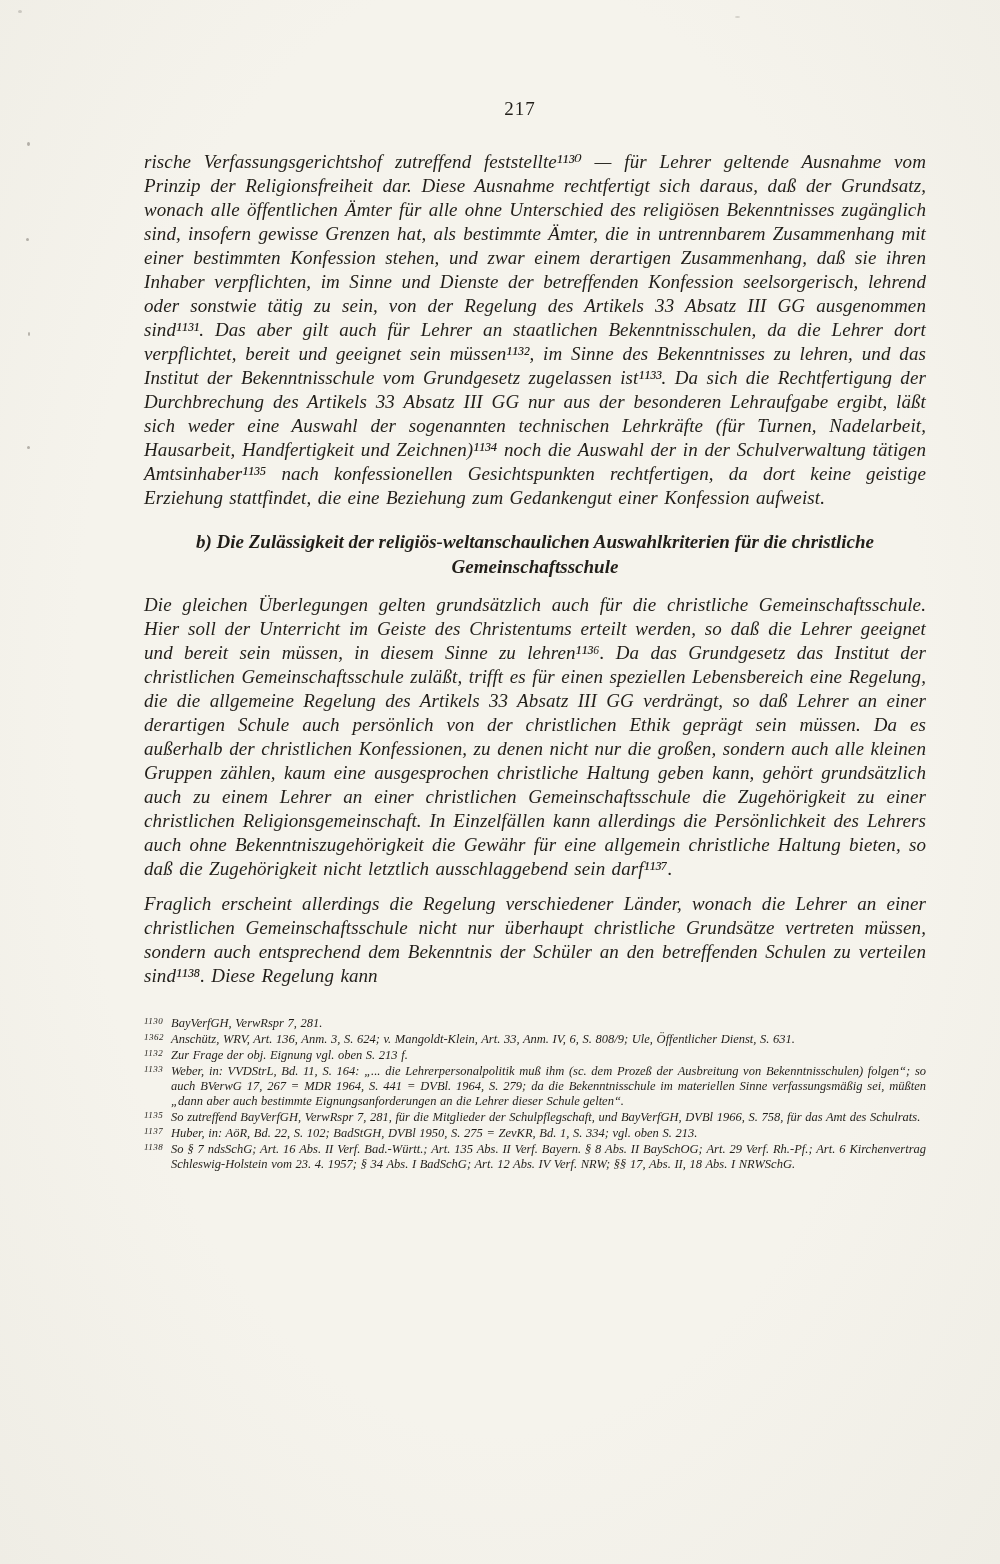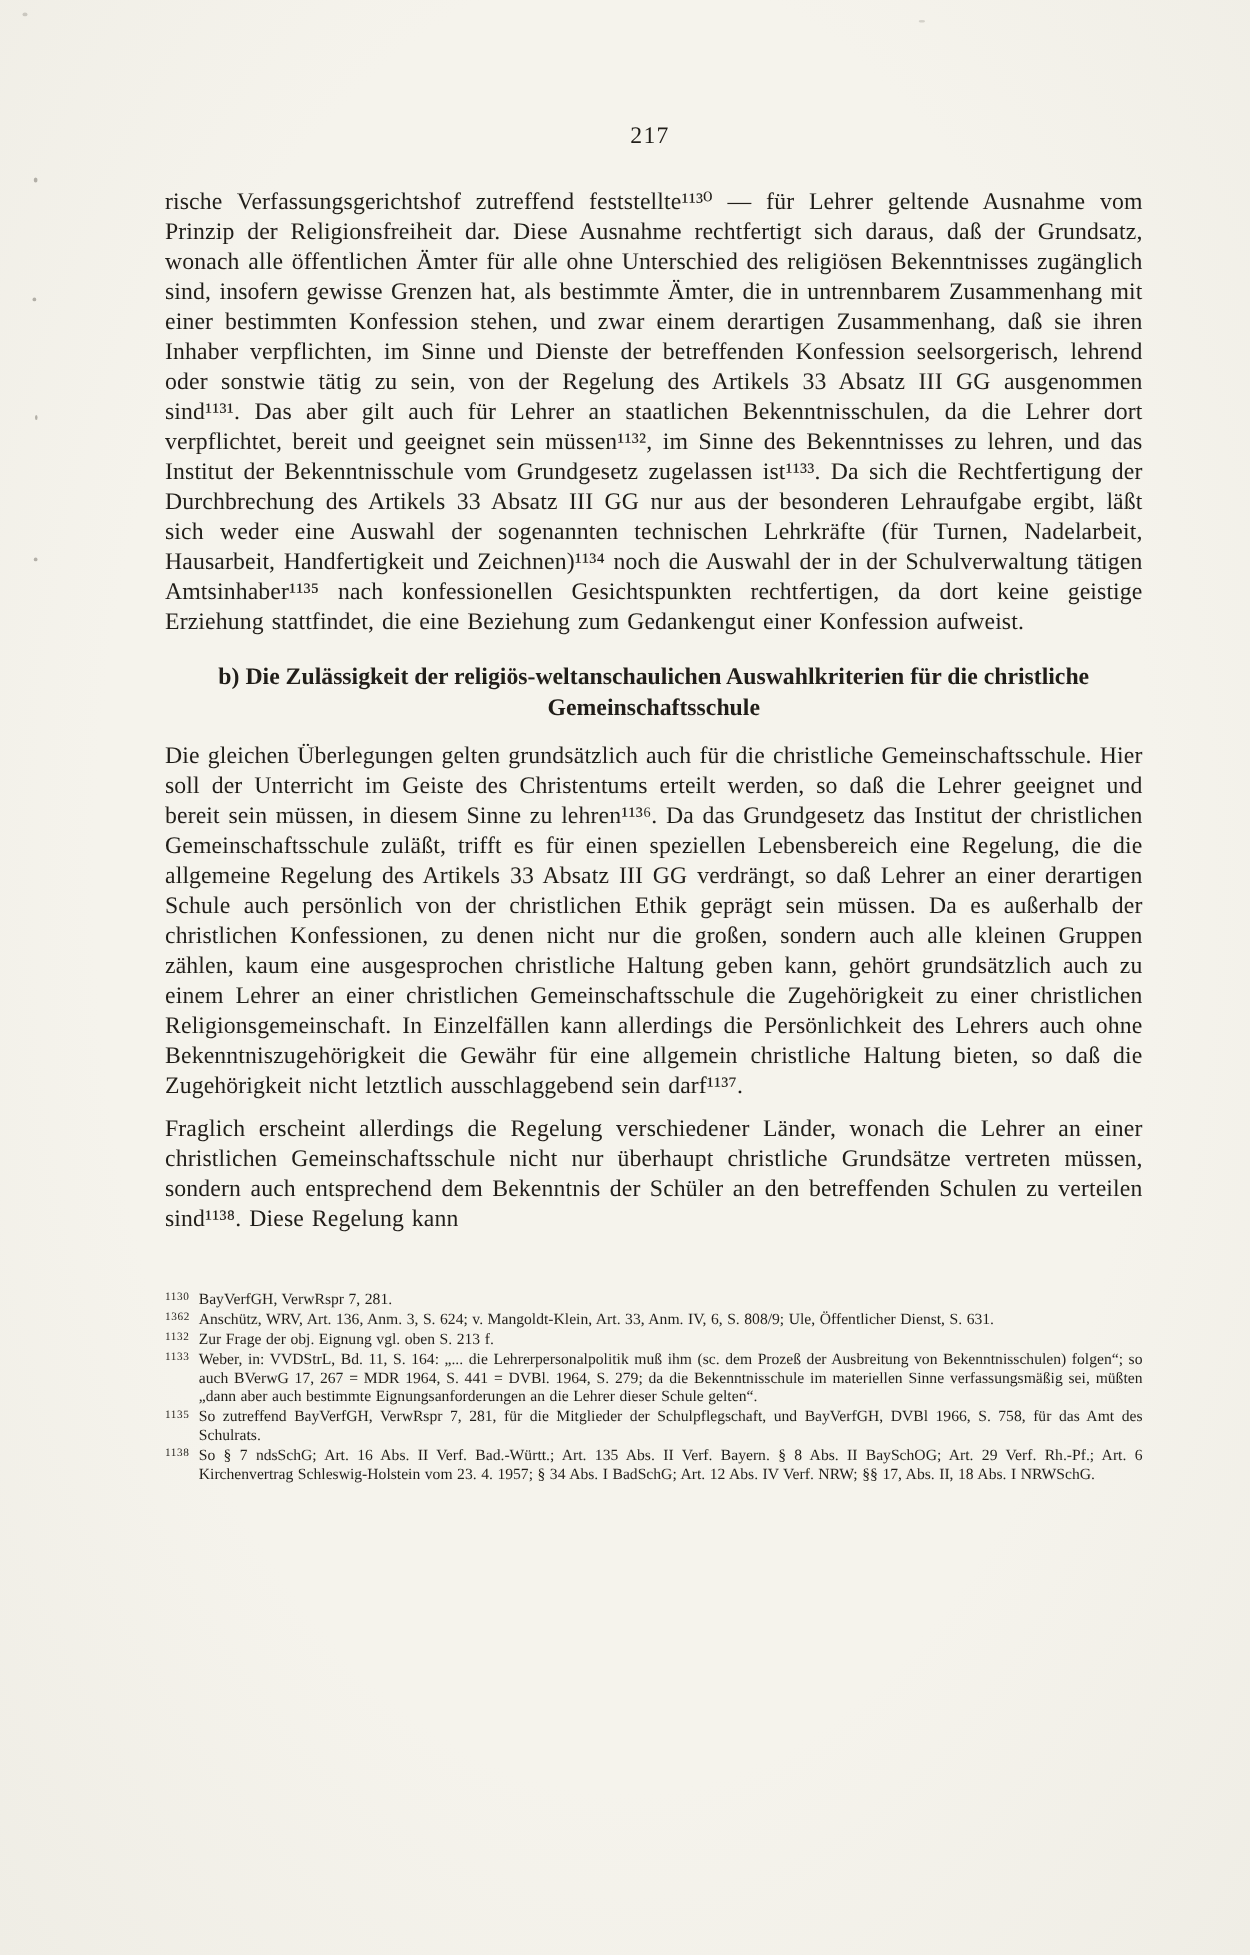--- a/index.html
+++ b/index.html
@@ -24,40 +24,41 @@
     left: 0;
     width: 100%;
     text-align: center;
     font-size: 19px;
     letter-spacing: 1px;
     padding-left: 20px;
   }
   .content {
     position: absolute;
     top: 150px;
-    left: 132px;
+    left: 144px;
     width: 782px;
+    font-style: italic;
   }
   .content p {
     margin: 0 0 11px 0;
     font-size: 19px;
     line-height: 24px;
     text-align: justify;
     word-spacing: 1.5px;
     letter-spacing: 0.1px;
   }
   .heading {
     font-size: 19px;
     line-height: 25px;
     font-weight: bold;
     margin: 19px 0 14px 0;
     text-align: center;
   }
   .footnotes {
-    margin-top: 44px;
+    margin-top: 28px;
   }
   .fn {
     position: relative;
     padding-left: 27px;
     font-size: 12.5px;
     line-height: 15px;
     text-align: justify;
     word-spacing: 0.5px;
     margin-bottom: 1px;
   }
@@ -128,20 +129,24 @@
         <span class="fn-text">Weber, in: VVDStrL, Bd. 11, S. 164: „... die Lehrerpersonalpolitik muß ihm (sc. dem Prozeß der Ausbreitung von Bekenntnisschulen) folgen“; so auch BVerwG 17, 267 = MDR 1964, S. 441 = DVBl. 1964, S. 279; da die Bekenntnisschule im materiellen Sinne verfassungsmäßig sei, müßten „dann aber auch bestimmte Eignungsanforderungen an die Lehrer dieser Schule gelten“.</span>
       </div>
 
 
       <div class="fn">
         <span class="fn-num">1135</span>
         <span class="fn-text">So zutreffend BayVerfGH, VerwRspr 7, 281, für die Mitglieder der Schulpflegschaft, und BayVerfGH, DVBl 1966, S. 758, für das Amt des Schulrats.</span>
       </div>
 
 
+      <div class="fn">
+        <span class="fn-num">1137</span>
+        <span class="fn-text">Huber, in: AöR, Bd. 22, S. 102; BadStGH, DVBl 1950, S. 275 = ZevKR, Bd. 1, S. 334; vgl. oben S. 213.</span>
+      </div>
 
       <div class="fn">
         <span class="fn-num">1138</span>
         <span class="fn-text">So § 7 ndsSchG; Art. 16 Abs. II Verf. Bad.-Württ.; Art. 135 Abs. II Verf. Bayern. § 8 Abs. II BaySchOG; Art. 29 Verf. Rh.-Pf.; Art. 6 Kirchenvertrag Schleswig-Holstein vom 23. 4. 1957; § 34 Abs. I BadSchG; Art. 12 Abs. IV Verf. NRW; §§ 17, Abs. II, 18 Abs. I NRWSchG.</span>
       </div>
 
     </div>
   </div>
 </div>
 

